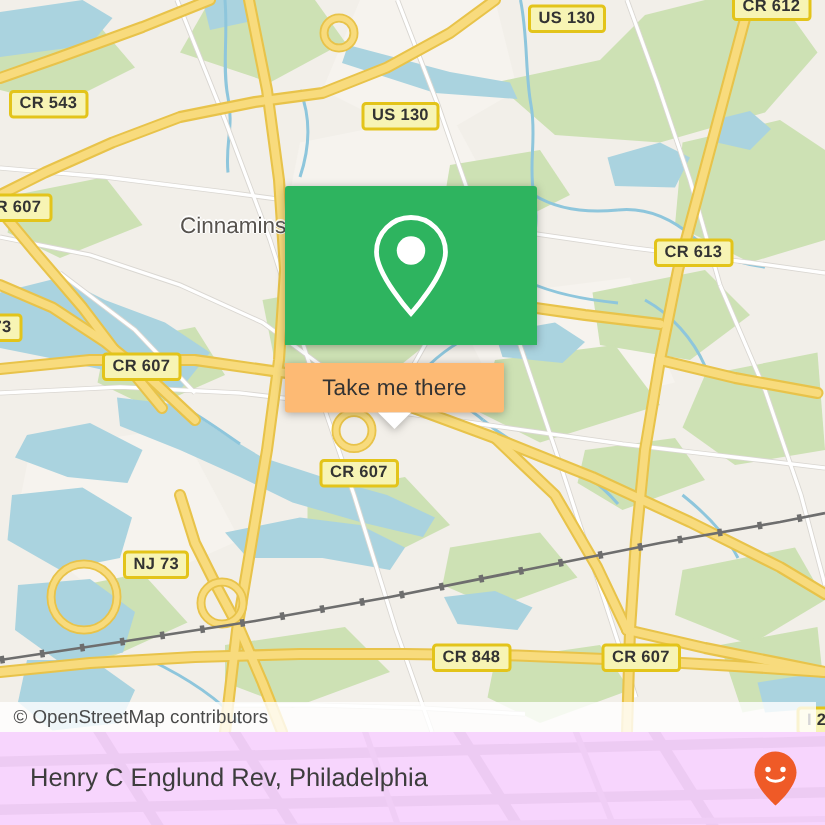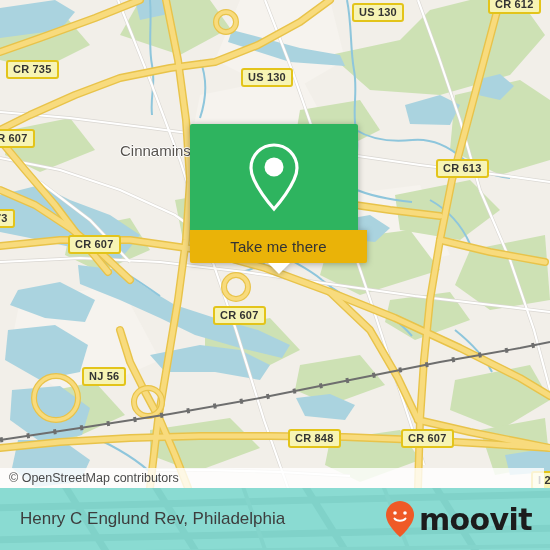--- a/index.html
+++ b/index.html
@@ -61,41 +61,42 @@
     position:absolute;left:190px;top:124px;width:168px;
     filter:drop-shadow(0 1px 3px rgba(0,0,0,0.30));
   }
   #popup-head{
     width:168px;height:106px;
     background:#2eb45f;
     border-radius:2px 2px 0 0;
     display:flex;align-items:center;justify-content:center;
   }
   #popup-foot{
-    width:177px;height:33px;
-    background:#eab308;
+    width:146px;height:33px;
+    background:#fdba74;
     border-radius:0 0 2px 2px;
     display:flex;align-items:center;justify-content:center;
     position:relative;
+    margin-top:12px;
   }
   #popup-foot-label{
     color:#333333;font-size:15px;letter-spacing:.1px;
   }
   #popup-tail{
     position:absolute;left:50%;top:33px;
     width:0;height:0;margin-left:-11px;
     border-left:11px solid transparent;
     border-right:11px solid transparent;
     border-top:11px solid #ffffff;
   }
 
   
   #bottombar{
     position:absolute;left:0;top:488px;width:550px;height:62px;
-    background:#14b8a6;overflow:hidden;
+    background:#f0abfc;overflow:hidden;
   }
   #bottombar-bg{position:absolute;left:0;top:0;opacity:.5;}
   #bottom-title{
     position:absolute;left:20px;top:0;height:62px;
     display:flex;align-items:center;
     color:#3d3d3d;font-size:17px;white-space:nowrap;
   }
   #logo{
     position:absolute;right:18px;top:0;height:62px;
     display:flex;align-items:center;gap:4px;
@@ -267,30 +268,30 @@
           <path d="M0,440 L80,428 L170,414 L260,398 L350,380 L440,362 L520,348 L550,342" stroke="#6e6e6e" stroke-width="1.8" fill="none"></path>
           <g stroke="#6e6e6e" stroke-width="5" stroke-dasharray="3 24" fill="none">
             <path d="M0,440 L80,428 L170,414 L260,398 L350,380 L440,362 L520,348 L550,342"></path>
           </g>
         </g>
       </g>
     </svg>
 
     <div class="place-label" style="left:120px;top:142px;">Cinnaminson</div>
 
-    <div class="shield" style="left:6px;top:60px;">CR 735</div>
+    <div class="shield" style="left:6px;top:60px;">CR 543</div>
     <div class="shield" style="left:352px;top:3px;">US 130</div>
     <div class="shield" style="left:241px;top:68px;">US 130</div>
     <div class="shield" style="left:488px;top:-5px;">CR 612</div>
     <div class="shield" style="left:-18px;top:129px;">CR 607</div>
     <div class="shield" style="left:436px;top:159px;">CR 613</div>
     <div class="shield" style="left:-12px;top:209px;">73</div>
     <div class="shield" style="left:68px;top:235px;">CR 607</div>
     <div class="shield" style="left:213px;top:306px;">CR 607</div>
-    <div class="shield" style="left:82px;top:367px;">NJ 56</div>
+    <div class="shield" style="left:82px;top:367px;">NJ 73</div>
     <div class="shield" style="left:288px;top:429px;">CR 848</div>
     <div class="shield" style="left:401px;top:429px;">CR 607</div>
     <div class="shield" style="left:531px;top:471px;">I 2</div>
 
     <div id="attribution">© OpenStreetMap contributors</div>
   </div>
 
   <div id="popup">
     <div id="popup-head">
       <svg width="56" height="72" viewBox="0 0 56 72">
@@ -322,17 +323,16 @@
       </g>
     </svg>
     <div id="bottom-title">Henry C Englund Rev, Philadelphia</div>
     <div id="logo">
       <svg width="30" height="38" viewBox="0 0 30 38">
         <path d="M15,1 C7.3,1 1,7.3 1,15 C1,25 15,37 15,37 C15,37 29,25 29,15 C29,7.3 22.7,1 15,1 Z" fill="#ef5a27"></path>
         <circle cx="10" cy="13" r="1.8" fill="#ffffff"></circle>
         <circle cx="20" cy="13" r="1.8" fill="#ffffff"></circle>
         <path d="M9.5,18.5 C11.5,21.5 18.5,21.5 20.5,18.5" stroke="#ffffff" stroke-width="2" fill="none" stroke-linecap="round"></path>
       </svg>
-      <span id="logo-word">moovit</span>
     </div>
   </div>
 
 </div>
 
 </body></html>

